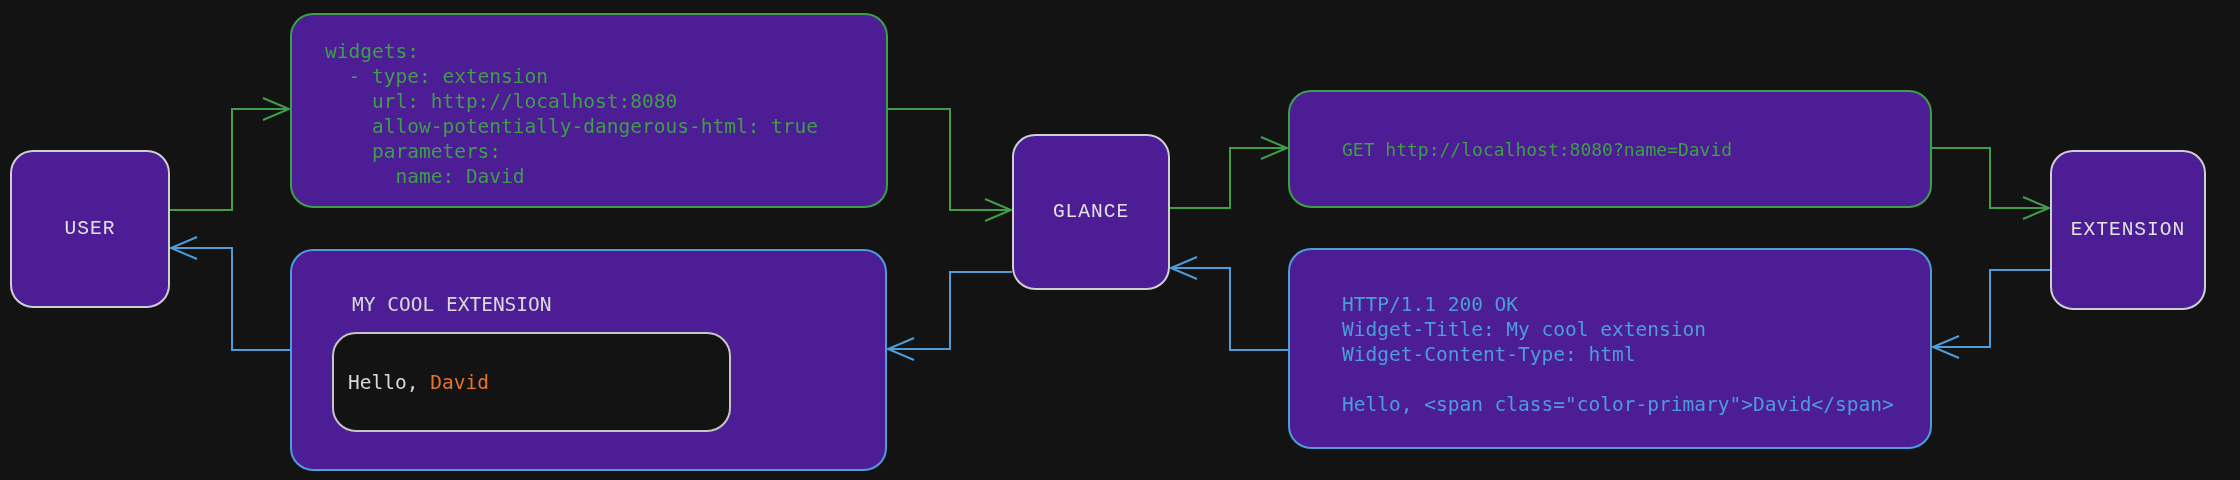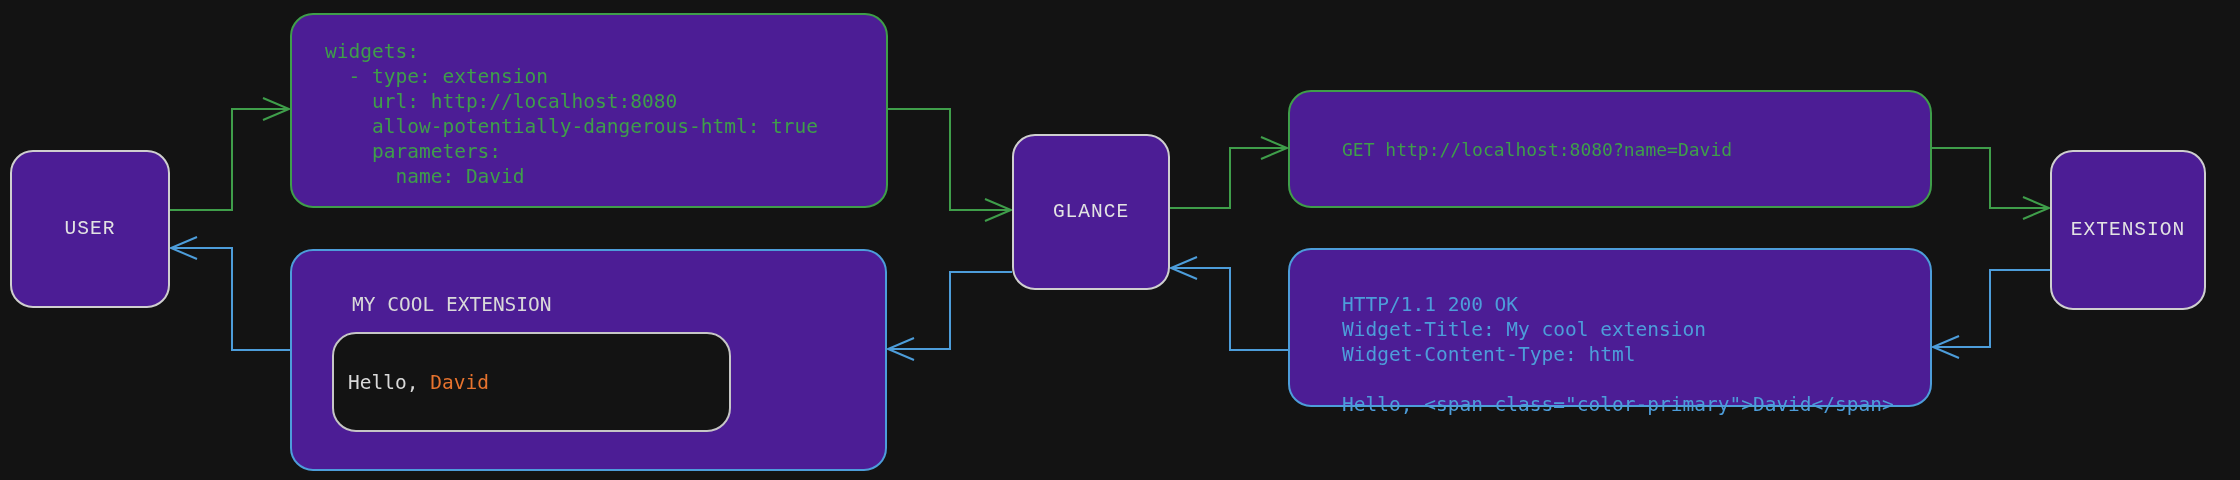--- a/index.html
+++ b/index.html
@@ -101,21 +101,21 @@
   </div>
 
   <div id="request-box" class="box green" style="left:1288px;top:90px;width:644px;height:118px;">
     <span class="single-line">GET http://localhost:8080?name=David</span>
   </div>
 
   <div class="box node" style="left:2050px;top:150px;width:156px;height:160px;">
     <span class="node-label">EXTENSION</span>
   </div>
 
-  <div id="response-box" class="box blue" style="left:1288px;top:248px;width:644px;height:159px;">
+  <div id="response-box" class="box blue" style="left:1288px;top:248px;width:644px;height:201px;">
     <pre class="code blue-text">HTTP/1.1 200 OK
 Widget-Title: My cool extension
 Widget-Content-Type: html
 
 Hello, &lt;span class="color-primary"&gt;David&lt;/span&gt;</pre>
   </div>
 
   <div id="widget-box" class="box blue" style="left:290px;top:249px;width:597px;height:222px;">
     <div class="widget-title">MY COOL EXTENSION</div>
     <div id="widget-inner">

